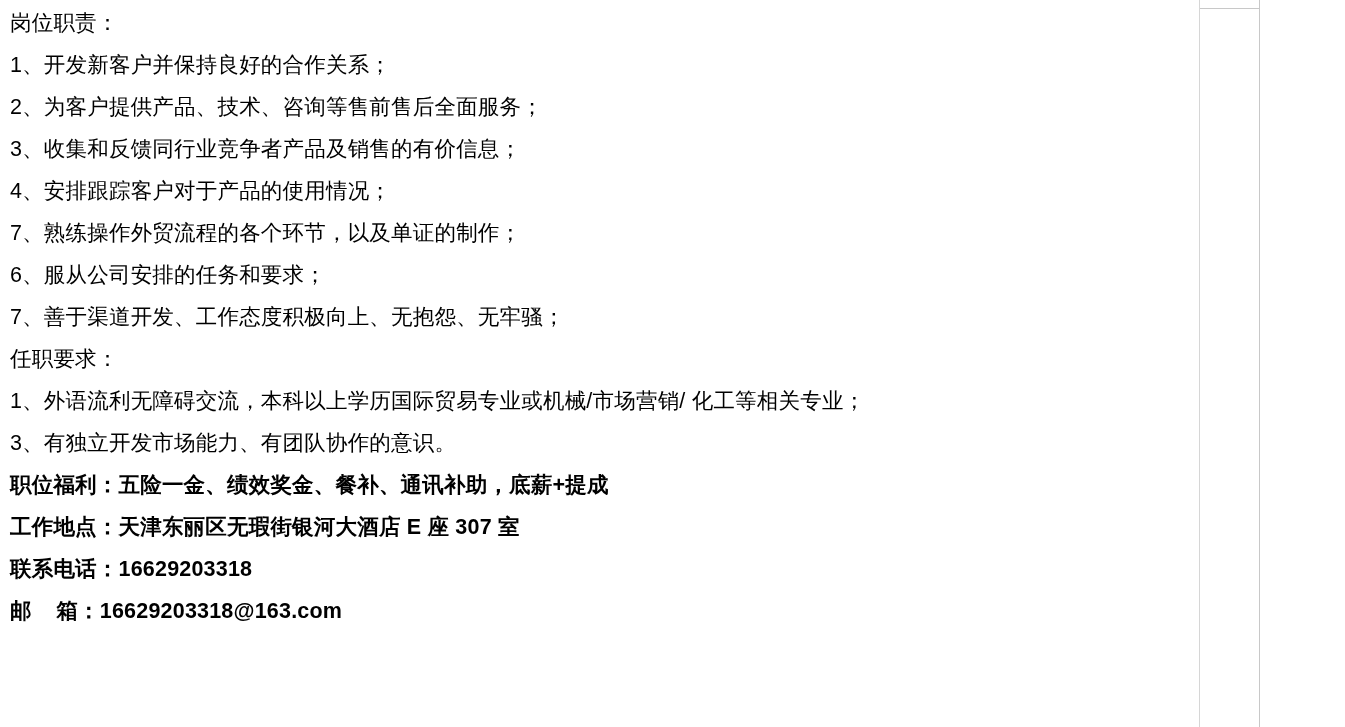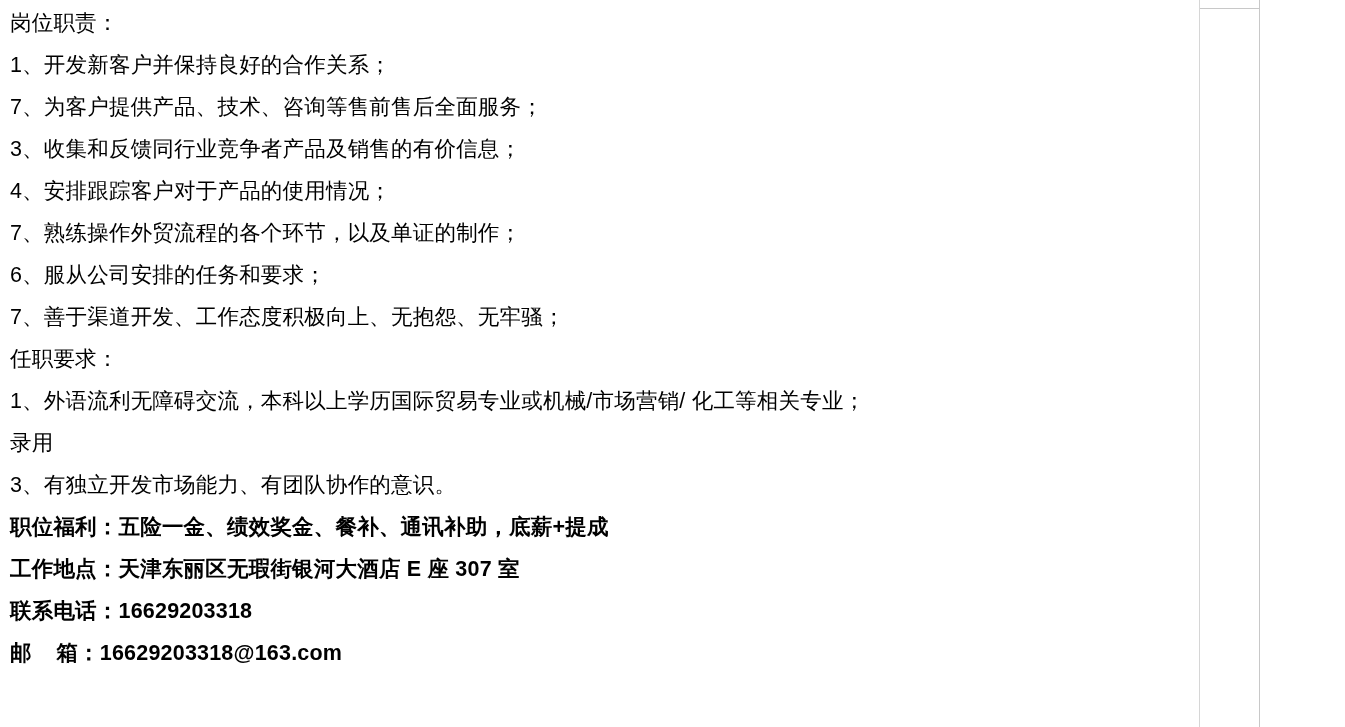--- a/index.html
+++ b/index.html
@@ -71,28 +71,27 @@
 <body>
 
 <div class="page">
   <div class="edge-line-right"></div>
   <div class="edge-line-inner"></div>
   <div class="edge-line-top"></div>
 
   <div class="doc-body">
     <div class="line">岗位职责：</div>
     <div class="line">1、开发新客户并保持良好的合作关系；</div>
-    <div class="line">7、为客户提供产品、技术、咨询等售前售后全面服务；</div>
+    <div class="line">2、为客户提供产品、技术、咨询等售前售后全面服务；</div>
     <div class="line">3、收集和反馈同行业竞争者产品及销售的有价信息；</div>
     <div class="line">4、安排跟踪客户对于产品的使用情况；</div>
     <div class="line">7、熟练操作外贸流程的各个环节，以及单证的制作；</div>
     <div class="line">6、服从公司安排的任务和要求；</div>
     <div class="line">7、善于渠道开发、工作态度积极向上、无抱怨、无牢骚；</div>
     <div class="line">任职要求：</div>
     <div class="line">1、外语流利无障碍交流，本科以上学历国际贸易专业或机械/市场营销/ 化工等相关专业；</div>
-    <div class="line wrap">录用</div>
     <div class="line">3、有独立开发市场能力、有团队协作的意识。</div>
     <div class="line bold">职位福利：五险一金、绩效奖金、餐补、通讯补助，底薪+提成</div>
     <div class="line bold">工作地点：天津东丽区无瑕街银河大酒店 E 座 307 室</div>
     <div class="line bold">联系电话：16629203318</div>
     <div class="line bold">邮    箱：16629203318@163.com</div>
   </div>
 </div>
 
 </body></html>

